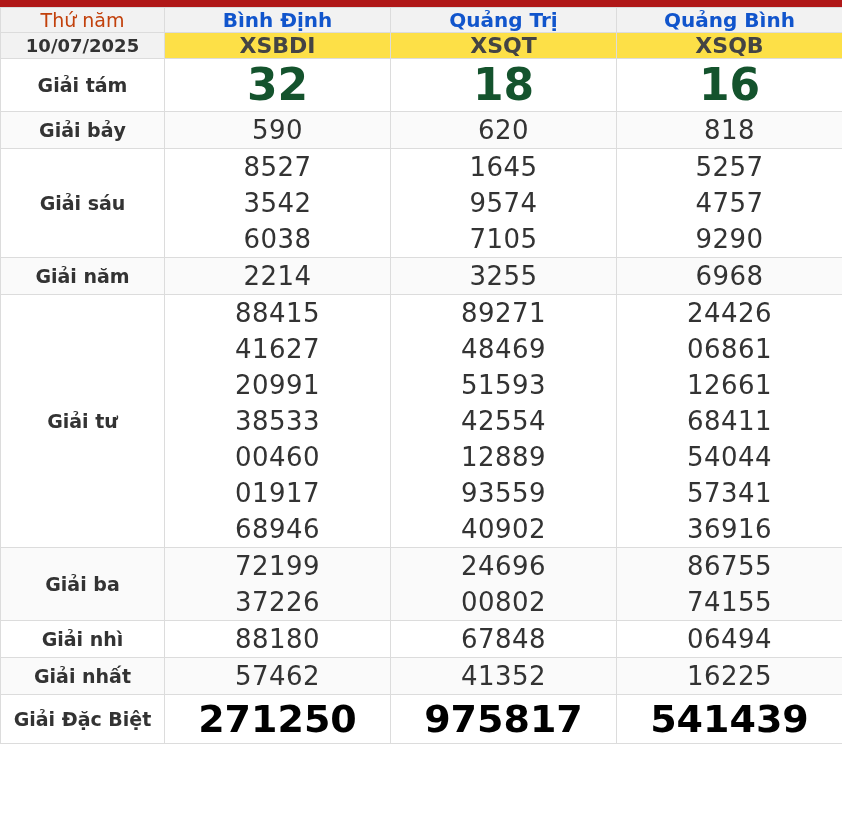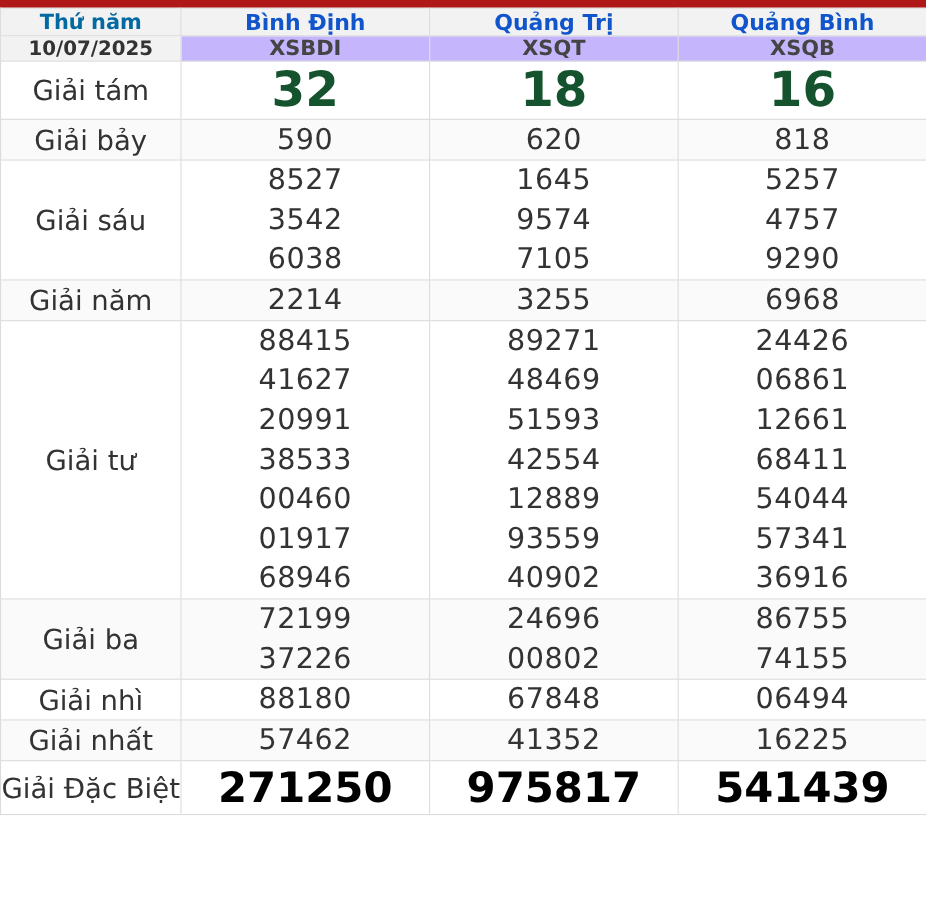--- a/index.html
+++ b/index.html
@@ -36,50 +36,50 @@
     text-align: center;
     vertical-align: middle;
     padding: 0;
   }
   col.c-label { width: 164px; }
   col.c-prov  { width: 226px; }
 
   .label-cell {
     background: #f2f2f2;
     color: #333333;
-    font-size: 25px;
+    font-size: 19px;
     padding: 8px 4px;
-    font-weight: normal;
+    font-weight: bold;
   }
   .head-prov {
     background: #f2f2f2;
     color: #1155cc;
     font-size: 20px;
     font-weight: bold;
     padding: 9px 4px;
     margin-left: 40px;
   }
   .head-day {
     background: #f2f2f2;
-    color: #0369a1;
+    color: #c2410c;
     font-size: 19px;
-    font-weight: bold;
+    font-weight: normal;
     padding: 9px 4px;
   }
   .head-date {
     background: #f2f2f2;
     color: #333333;
     font-size: 18px;
     padding: 9px 4px;
     margin-top: 23px;
   }
   .code-cell {
-    background: #c4b5fd;
+    background: #fde047;
     color: #444444;
-    font-size: 19px;
+    font-size: 22px;
     padding: 9px 4px;
   }
   .num {
     color: #333333;
     font-size: 26px;
     line-height: 36px;
     font-weight: normal;
     padding: 6px 4px;
     letter-spacing: 0.5px;
   }

